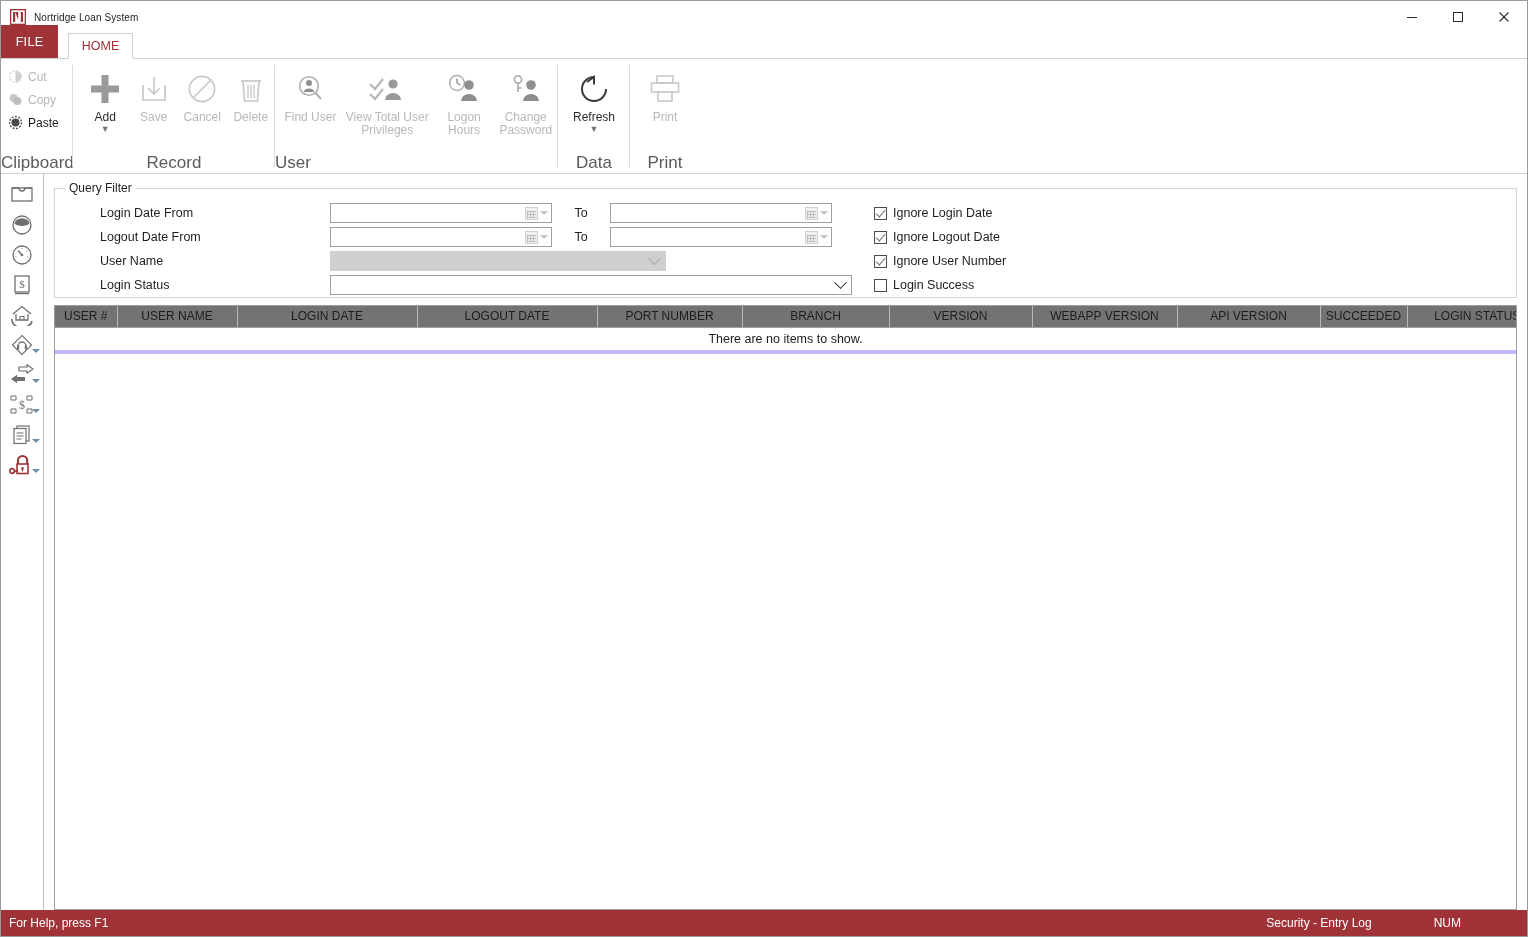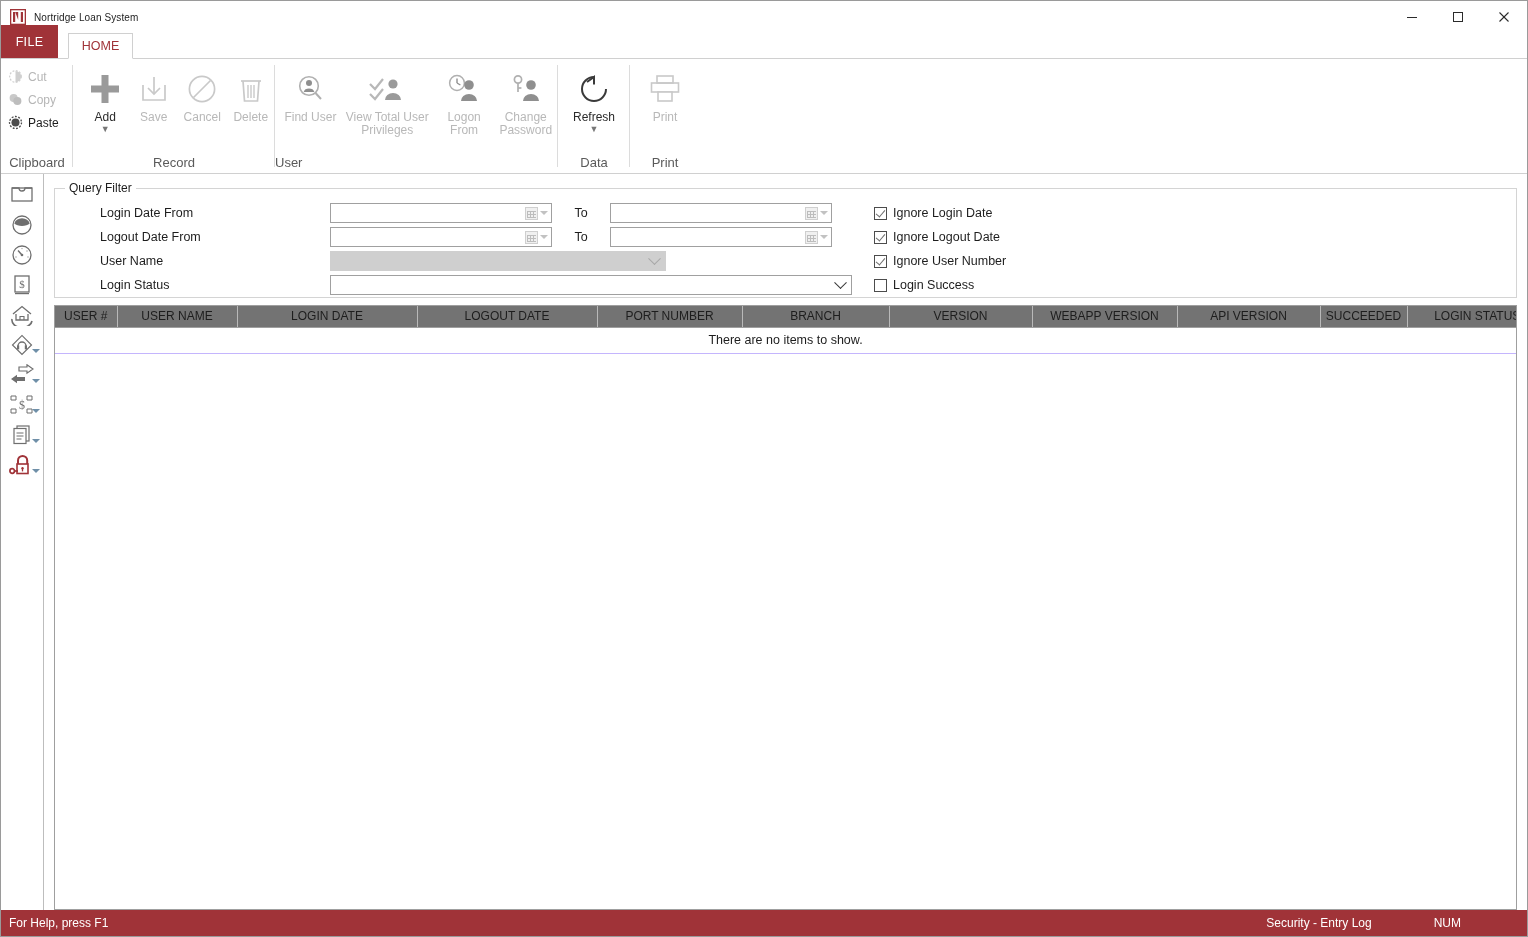--- a/index.html
+++ b/index.html
@@ -75,21 +75,21 @@
     display: flex;
     position: relative;
   }
   .rgroup {
     display: flex; flex-direction: column;
     position: relative;
     padding: 0;
   }
   .rgroup .rgroup-items { display: flex; flex: 1; align-items: flex-start; }
   .rgroup .rgroup-label {
-    text-align: center; font-size: 13px; color: #5a5a5a;
+    text-align: center; font-size: 17px; color: #5a5a5a;
     height: 18px; line-height: 16px;
   }
   .rgroup::after {
     content: ""; position: absolute; right: 0; top: 6px; bottom: 6px;
     width: 1px; background: #dcdcdc;
   }
   .rgroup.nosep::after { display: none; }
 
   
   .clipgroup { width: 72px; }
@@ -238,21 +238,21 @@
     height: 21px; background: #737373;
     border-right: 1px solid #b9b9b9;
     border-bottom: 1px solid #9f9f9f;
     text-align: center; padding: 0 2px;
     white-space: nowrap; overflow: hidden;
   }
   table.grid th:last-child { border-right: none; }
   .emptyrow {
     height: 26px; display: flex; align-items: center; justify-content: center;
     font-size: 12.5px; color: #1d1d1d;
-    border-bottom: 1px solid #c4b5fd;
+    border-bottom: 4px solid #c4b5fd;
   }
   .gridfill { flex: 1; background: #ffffff; }
 
   
   .statusbar {
     flex: 0 0 26px; height: 26px;
     background: #a03338; color: #ffffff;
     display: flex; align-items: center;
     font-size: 12px;
     padding: 0 6px;
@@ -415,21 +415,21 @@
         <div class="bigbtn">
           <span class="ico">
             <svg width="36" height="32" viewBox="0 0 36 32">
               <circle cx="11" cy="10" r="7.4" fill="none" stroke="#b0b0b0" stroke-width="1.5"></circle>
               <line x1="11" y1="10" x2="11" y2="5.5" stroke="#8f8f8f" stroke-width="1.4"></line>
               <line x1="11" y1="10" x2="14.4" y2="12" stroke="#8f8f8f" stroke-width="1.4"></line>
               <circle cx="23" cy="12" r="4.8" fill="#8f8f8f"></circle>
               <path d="M15 28 a8 7 0 0 1 16 0 z" fill="#8f8f8f"></path>
             </svg>
           </span>
-          <span class="lbl">Logon From</span>
+          <span class="lbl">Logon Hours</span>
         </div>
         <div class="bigbtn" style="width:68px">
           <span class="ico">
             <svg width="36" height="32" viewBox="0 0 36 32">
               <circle cx="10" cy="6.5" r="3.6" fill="none" stroke="#b0b0b0" stroke-width="1.7"></circle>
               <line x1="10" y1="10" x2="10" y2="19" stroke="#b0b0b0" stroke-width="1.7"></line>
               <line x1="10" y1="15" x2="13.4" y2="15" stroke="#b0b0b0" stroke-width="1.7"></line>
               <circle cx="23" cy="12" r="4.8" fill="#8f8f8f"></circle>
               <path d="M15 28 a8 7 0 0 1 16 0 z" fill="#8f8f8f"></path>
             </svg>

